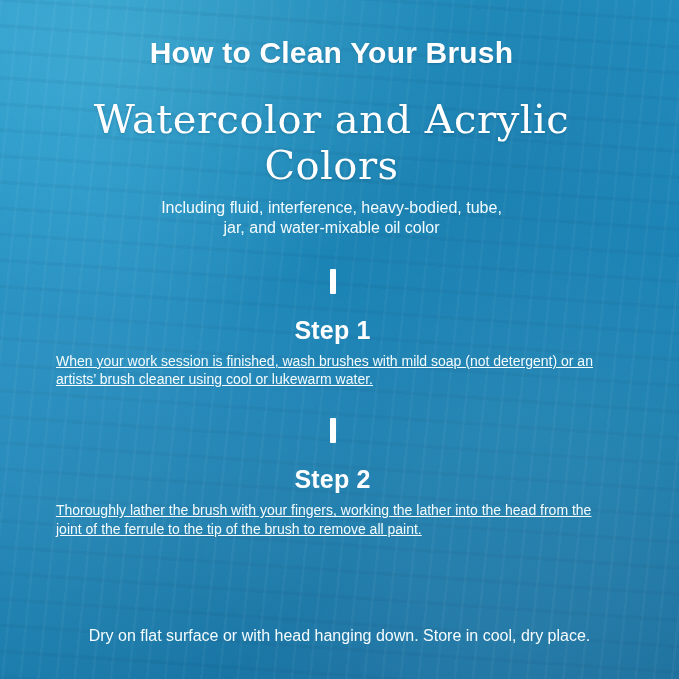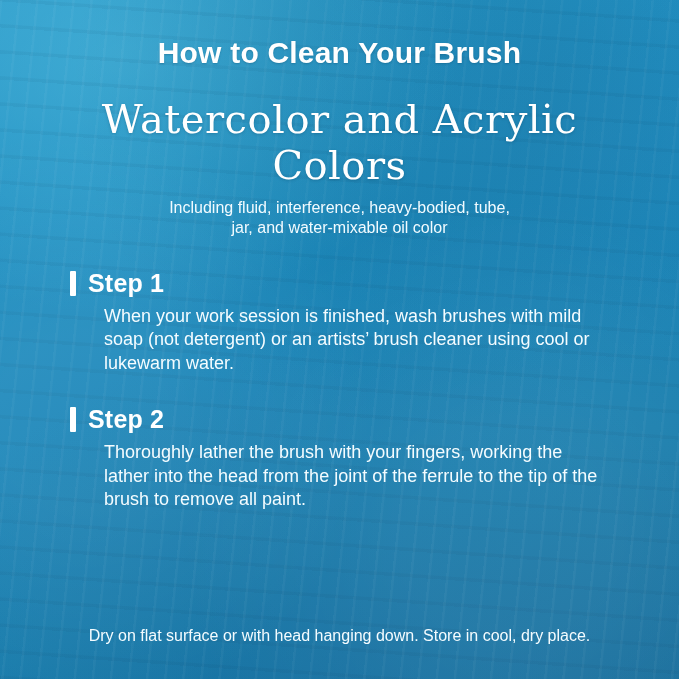--- a/index.html
+++ b/index.html
@@ -42,21 +42,21 @@
       radial-gradient(circle at 75% 78%, rgba(255,255,255,0.06) 0 14%, rgba(255,255,255,0) 45%),
       radial-gradient(circle at 62% 12%, rgba(0,60,90,0.10) 0 18%, rgba(0,0,0,0) 48%);
     pointer-events: none;
   }
   .content {
     position: relative;
     z-index: 2;
     width: 679px;
     height: 627px;
     box-sizing: border-box;
-    padding: 30px 44px 0 44px;
+    padding: 30px 44px 0 28px;
     color: #ffffff;
   }
   .title {
     text-align: center;
     font-size: 30px;
     font-weight: bold;
     letter-spacing: 0.2px;
     margin: 6px 0 0 0;
     text-shadow: 0 1px 2px rgba(0,50,80,0.25);
   }
@@ -81,41 +81,43 @@
     margin: 30px 0 0 0;
     padding: 0 24px 0 26px;
   }
   .step {
     margin-bottom: 30px;
   }
   .step:last-child { margin-bottom: 0; }
   .step-head {
     display: flex;
     align-items: center;
-    gap: 12px;
+    gap: 22px;
+    flex-direction: column;
   }
   .bar {
     display: inline-block;
     width: 6px;
     height: 25px;
     background: #ffffff;
     border-radius: 1px;
     flex: 0 0 auto;
   }
   .step-title {
     font-size: 25px;
     font-weight: bold;
     letter-spacing: 0.2px;
   }
   .step-body {
-    margin: 7px 0 0 34px;
-    font-size: 18px;
+    margin: 7px 0 0 2px;
+    font-size: 14px;
     line-height: 1.3;
     max-width: 540px;
     color: #f4fcff;
+    text-decoration: underline;
   }
   .footer {
     position: absolute;
     left: 0;
     right: 0;
     bottom: 34px;
     text-align: center;
     font-size: 16px;
     color: #f4fcff;
   }

